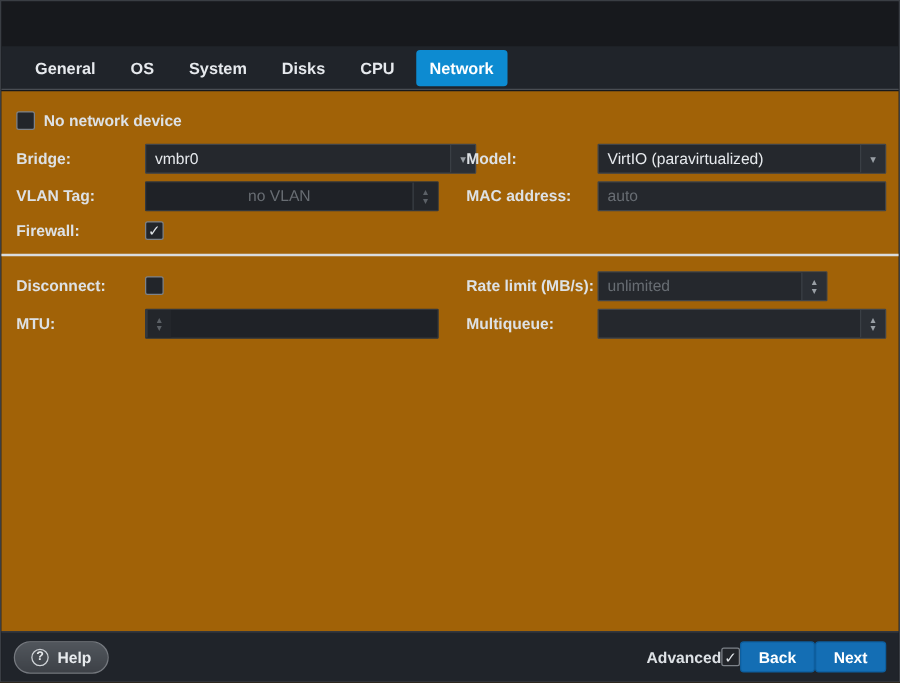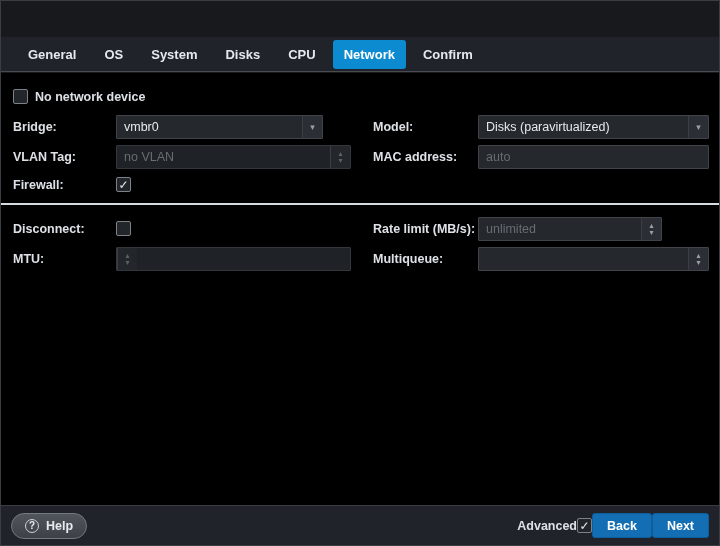--- a/index.html
+++ b/index.html
@@ -27,33 +27,33 @@
     background:#20242a; display:flex; align-items:center; gap:6px;
     padding:0 16px; border-bottom:1px solid #494d53;
   }
   .tab {
     color:#e6e9ed; font-size:13px; font-weight:700;
     padding:7px 11px; border-radius:3px; cursor:pointer; white-space:nowrap;
   }
   .tab.active { background:#0d8bd1; color:#ffffff; }
 
   
-  .body { position:absolute; top:72px; left:0; right:0; bottom:40px; background:#000000; }
+  .body { position:absolute; top:72px; left:0; right:0; bottom:40px; background:#a16207; }
 
   .form-label {
     position:absolute; font-size:12.5px; font-weight:700; color:#dde1e5;
     line-height:24px; white-space:nowrap;
   }
 
   .field {
     position:absolute; height:24px; background:#25282d;
     border:1px solid #404449; display:flex; align-items:stretch;
     border-radius:1px;
   }
-  .field.disabled { background:#1f2227; border-color:#33373c; }
+  .field.disabled { background:#1f2227; border-color:#33373c;text-align:center; }
   .field-value {
     flex:1; font-size:12.5px; line-height:22px; padding:0 7px;
     color:#e6e9ed; white-space:nowrap; overflow:hidden;
   }
   .field-value.placeholder { color:#686d73; }
   .trigger {
     width:20px; border-left:1px solid #3a3f45; background:#2b2f35;
     display:flex; flex-direction:column; align-items:center; justify-content:center;
     color:#9aa0a6; cursor:pointer; user-select:none;
   }
@@ -103,39 +103,38 @@
 <div class="window">
 
 
   <div class="tabs">
     <span class="tab">General</span>
     <span class="tab">OS</span>
     <span class="tab">System</span>
     <span class="tab">Disks</span>
     <span class="tab">CPU</span>
     <span class="tab active">Network</span>
-    <span class="tab">Confirm</span>
   </div>
 
   <div class="body">
 
     <span class="checkbox" style="left:12px; top:16px;"></span>
     <span class="cb-label" style="left:34px; top:16px;">No network device</span>
 
     <span class="form-label" style="left:12px; top:42px;">Bridge:</span>
-    <div class="field" style="left:115px; top:42px; width:207px;">
+    <div class="field" style="left:115px; top:42px; width:265px;">
       <span class="field-value">vmbr0</span>
       <span class="trigger">
           <span class="chev">▾</span>
         </span>
     </div>
 
     <span class="form-label" style="left:372px; top:42px;">Model:</span>
     <div class="field" style="left:477px; top:42px; width:231px;">
-      <span class="field-value">Disks (paravirtualized)</span>
+      <span class="field-value">VirtIO (paravirtualized)</span>
       <span class="trigger">
           <span class="chev">▾</span>
         </span>
     </div>
 
     <span class="form-label" style="left:12px; top:72px;">VLAN Tag:</span>
     <div class="field disabled" style="left:115px; top:72px; width:235px;">
       <span class="field-value placeholder">no VLAN</span>
       <span class="trigger">
           <span class="chev small">▴</span>

